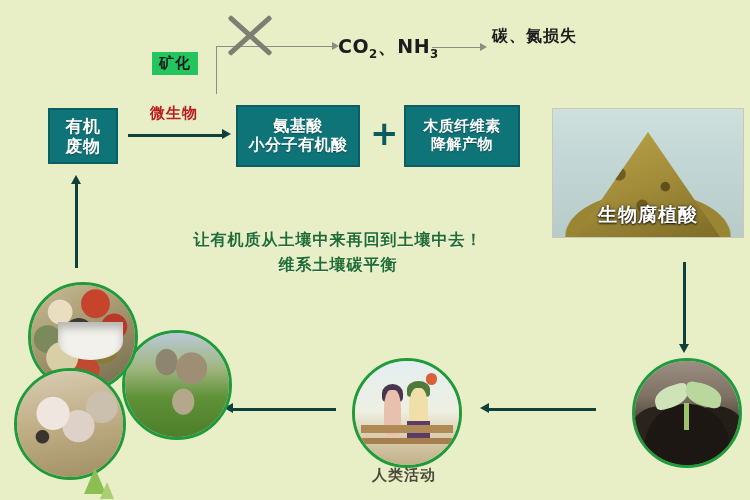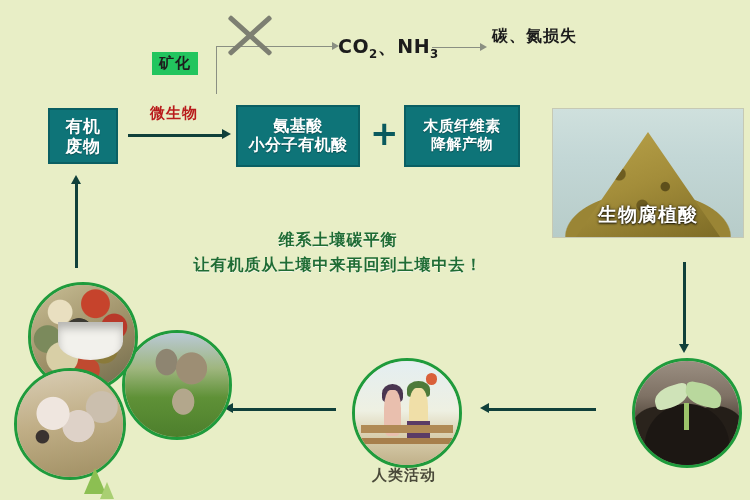--- a/index.html
+++ b/index.html
@@ -399,22 +399,22 @@
   </div>
 
   <div class="abs" id="product-photo">
     <div class="mound"></div>
     <div class="caption">
       <div>生物腐植酸</div>
     </div>
   </div>
 
   <div class="abs" id="slogan">
+    <div>让有机质从土壤中来再回到土壤中去！</div>
     <div>维系土壤碳平衡</div>
-    <div>让有机质从土壤中来再回到土壤中去！</div>
   </div>
 
   <div class="vline" style="left:75px; top:182px; height:86px;"></div>
   <div class="arrowhead ah-up" style="left:71px; top:175px;"></div>
 
   <div class="vline" style="left:683px; top:262px; height:84px;"></div>
   <div class="arrowhead ah-down" style="left:679px; top:344px;"></div>
 
   <div class="hline" style="left:232px; top:408px; width:104px;"></div>
   <div class="arrowhead ah-left" style="left:224px; top:403px;"></div>

